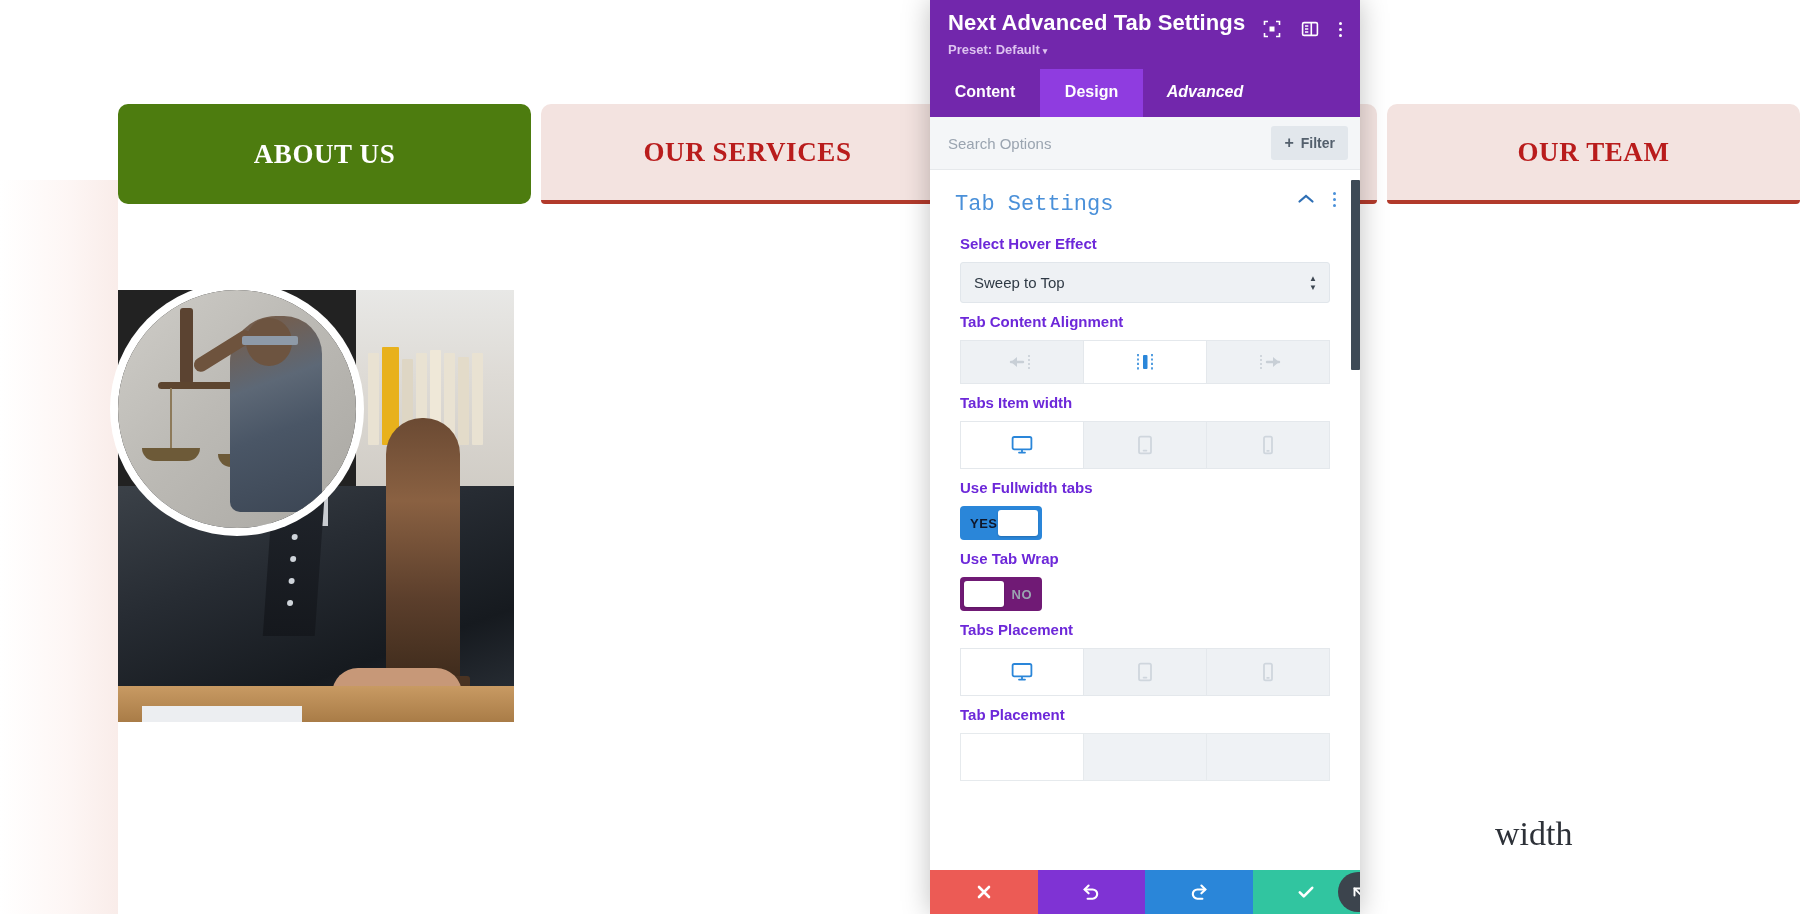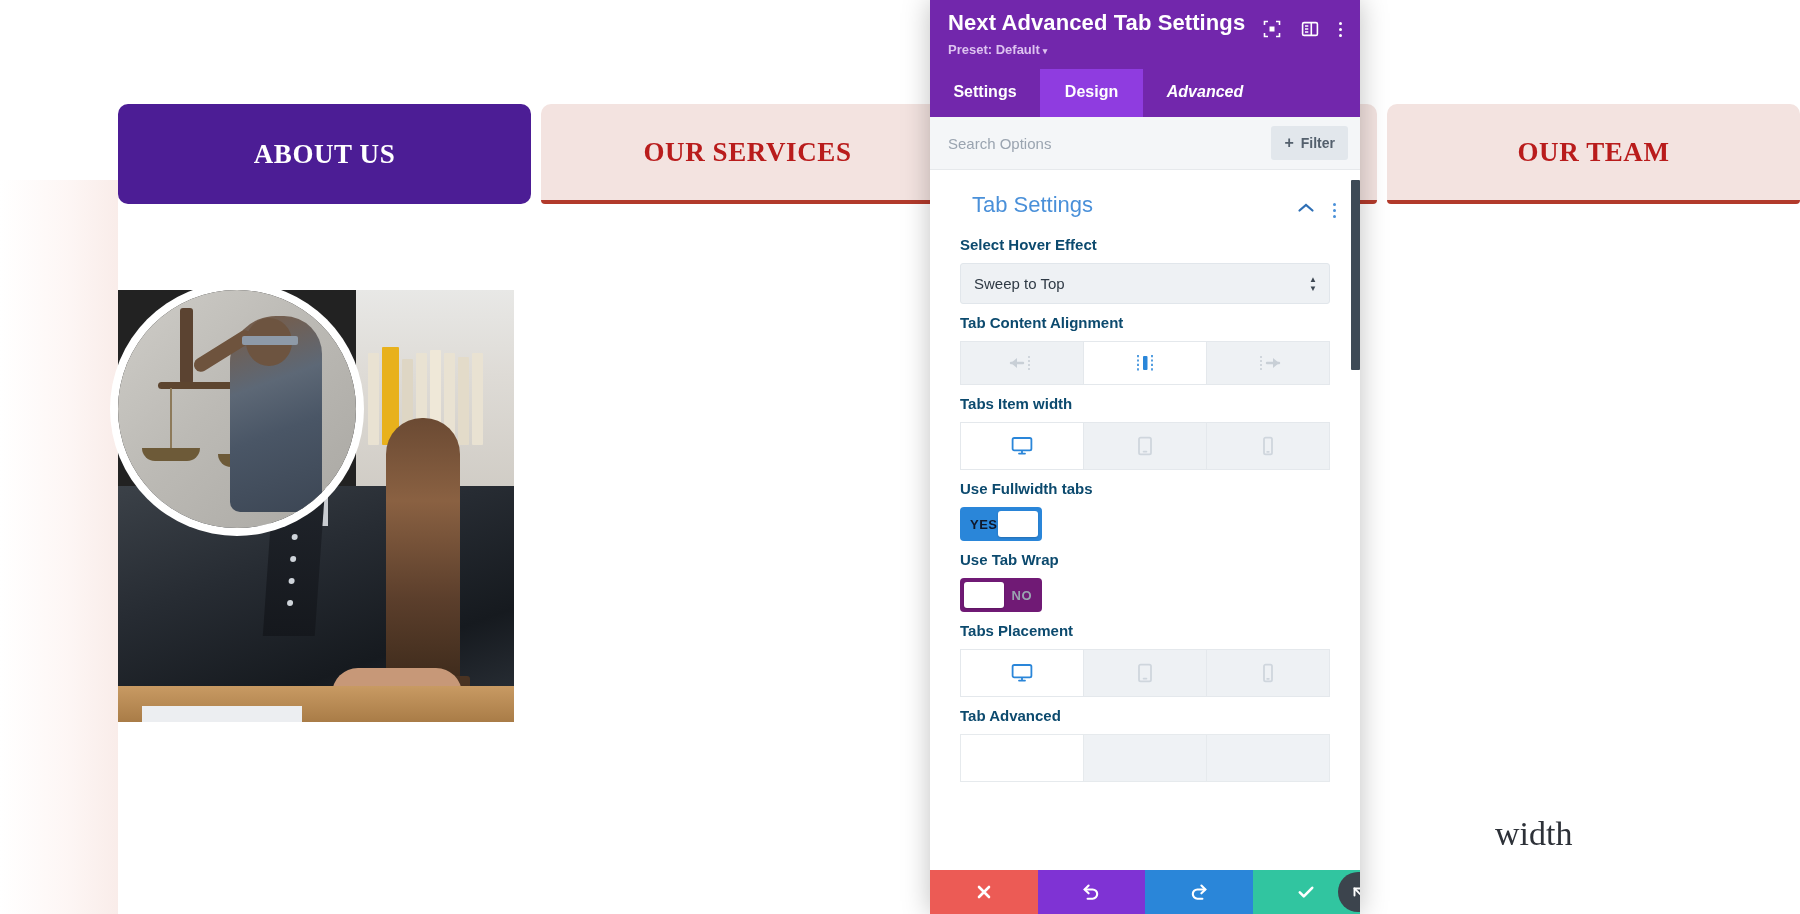--- a/index.html
+++ b/index.html
@@ -30,21 +30,21 @@
     display: flex; align-items: center; justify-content: center;
     border-radius: 10px;
     font-family: "Liberation Serif", serif;
     font-weight: 700;
     font-size: 27px;
     letter-spacing: .6px;
     white-space: nowrap;
     position: relative;
   }
   .site-tab.active {
-    background: #4c1d95; color: #ffffff;
+    background: #4d7c0f; color: #ffffff;
   }
   .site-tab.inactive {
     background: #f3e3e0; color: #b91c1c;
     border-bottom: 4px solid #b23a2b;
     border-radius: 10px 10px 4px 4px;
   }
 
   .media-wrap { position: absolute; left: 118px; top: 290px; width: 396px; height: 432px; }
   .photo-bg {
     position: absolute; left: 0; top: 0; width: 396px; height: 432px;
@@ -175,30 +175,31 @@
 
   .panel-body {
     flex: 1; overflow-y: auto; position: relative;
     padding: 0 0 0 0; background: #fff;
   }
   .panel-body::-webkit-scrollbar { width: 10px; }
   .panel-body::-webkit-scrollbar-track { background: #fff; }
   .panel-body::-webkit-scrollbar-thumb { background: #3e4a56; border-radius: 0; }
 
   .section-head {
-    display: flex; align-items: flex-end;
-    padding: 22px 24px 8px 42px;
+    display: flex; align-items: flex-start;
+    padding: 22px 24px 8px 25px;
+    font-family: Liberation Mono, monospace;
   }
   .section-title { color: #4a90d9; font-size: 22px; flex: 1; font-weight: 400; }
   .chev-up { color:#2e6fb5; margin-right: 18px; cursor:pointer; }
   .dots-v.blue i { background:#4a90d9; }
 
   .field { padding: 10px 30px 0 30px; }
   .field-label {
-    font-size: 15px; color: #0c4a6e; font-weight: 700;
+    font-size: 15px; color: #6d28d9; font-weight: 700;
     margin-bottom: 10px;
   }
   .select-wrap { position: relative; }
   select.styled {
     width: 100%; appearance: none; -webkit-appearance: none;
     background: #eef1f4; border: 1px solid #e1e6eb; border-radius: 3px;
     padding: 11px 34px 11px 13px;
     font-size: 15px; color: #2f3a45;
     font-family: "Liberation Sans", sans-serif;
     outline: none; cursor: pointer;
@@ -363,21 +364,21 @@
         <span class="dots-v">
           <i></i>
             <i></i>
             <i></i>
         </span>
       </div>
     </div>
 
     <div class="panel-tabs">
       <div class="ptab">
-        <span>Settings</span>
+        <span>Content</span>
       </div>
       <div class="ptab active">
         <span>Design</span>
       </div>
       <div class="ptab">
         <span>Advanced</span>
       </div>
     </div>
 
     <div class="search-row">
@@ -521,21 +522,21 @@
               <svg width="12" height="20" viewBox="0 0 12 20" fill="none" stroke="#cfd6dd" stroke-width="1.8">
                 <rect x="2" y="1.6" width="8" height="16.8" rx="1.6"></rect>
                 <path d="M5.2 15.8h1.6" stroke-linecap="round"></path>
               </svg>
             </span>
           </div>
         </div>
       </div>
 
       <div class="field">
-        <div class="field-label">Tab Advanced</div>
+        <div class="field-label">Tab Placement</div>
         <div class="seg-group" style="opacity:.9">
           <div class="seg tall active"></div>
           <div class="seg tall"></div>
           <div class="seg tall"></div>
         </div>
       </div>
 
       <div style="height:40px"></div>
     </div>
 

